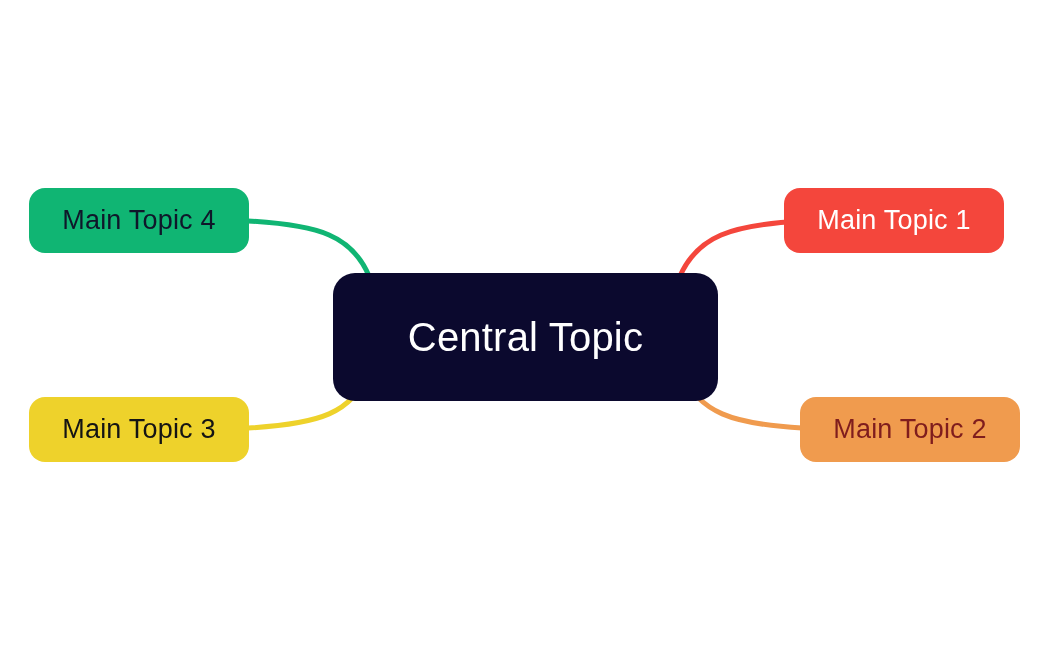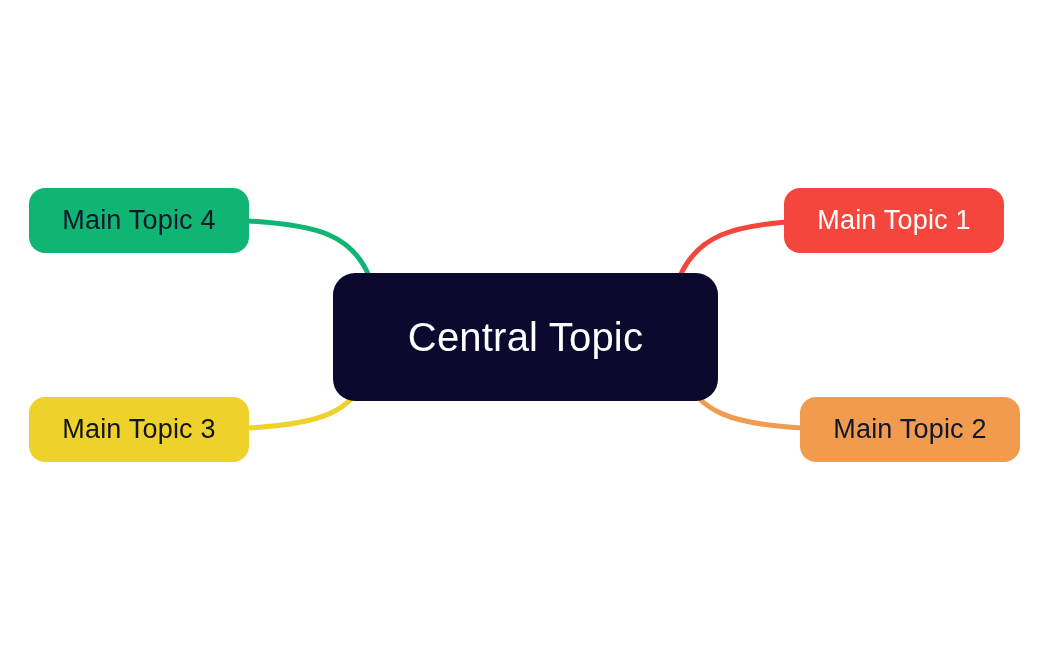--- a/index.html
+++ b/index.html
@@ -78,21 +78,21 @@
   </svg>
 
   <div class="node central-node" style="background-color: rgb(11, 9, 46); color: rgb(255, 255, 255);">
     <span class="node-label">Central Topic</span>
   </div>
 
   <div class="node topic-node topic-1" style="background-color: rgb(244, 70, 60); color: rgb(255, 255, 255);">
     <span class="node-label">Main Topic 1</span>
   </div>
 
-  <div class="node topic-node topic-2" style="background-color: rgb(240, 155, 78); color: #0f172a;">
+  <div class="node topic-node topic-2" style="background-color: rgb(240, 155, 78); color: #7f1d1d;">
     <span class="node-label">Main Topic 2</span>
   </div>
 
   <div class="node topic-node topic-3" style="background-color: rgb(238, 210, 43); color: rgb(20, 20, 20);">
     <span class="node-label">Main Topic 3</span>
   </div>
 
   <div class="node topic-node topic-4" style="background-color: rgb(16, 181, 115); color: #0f172a;">
     <span class="node-label">Main Topic 4</span>
   </div>

